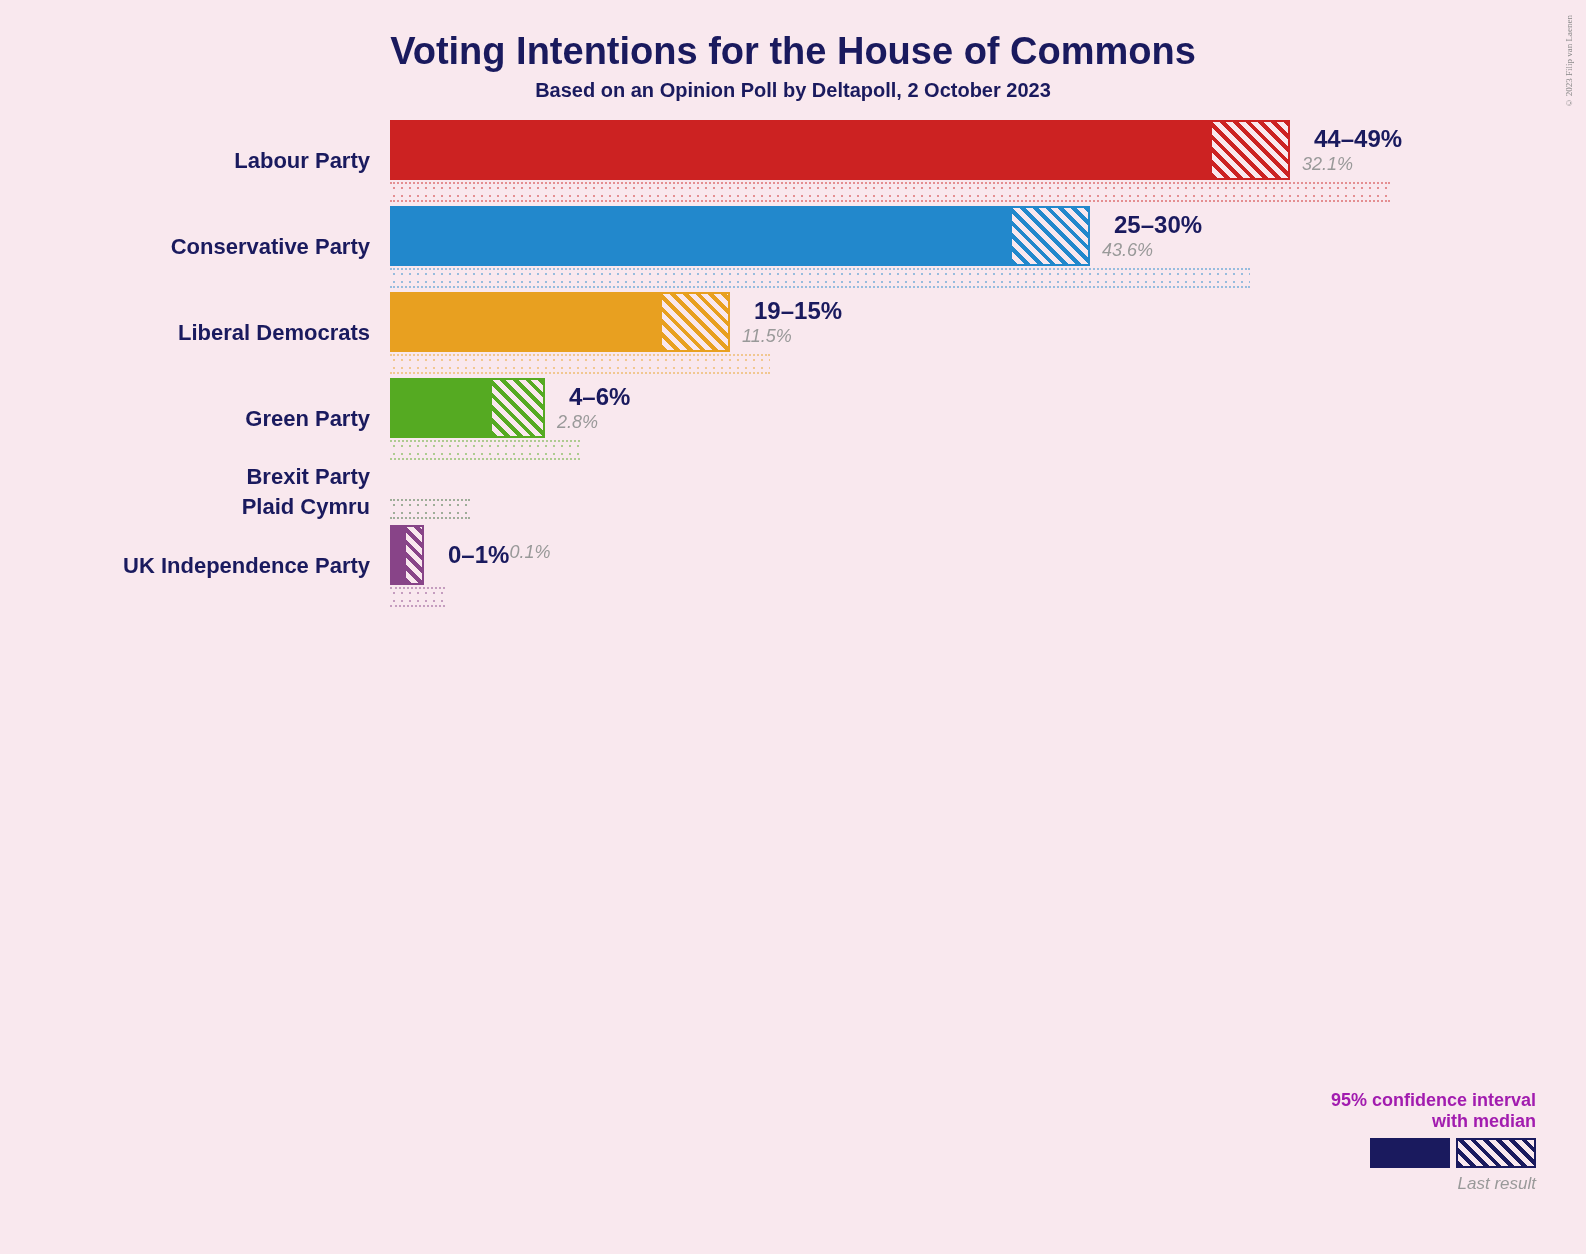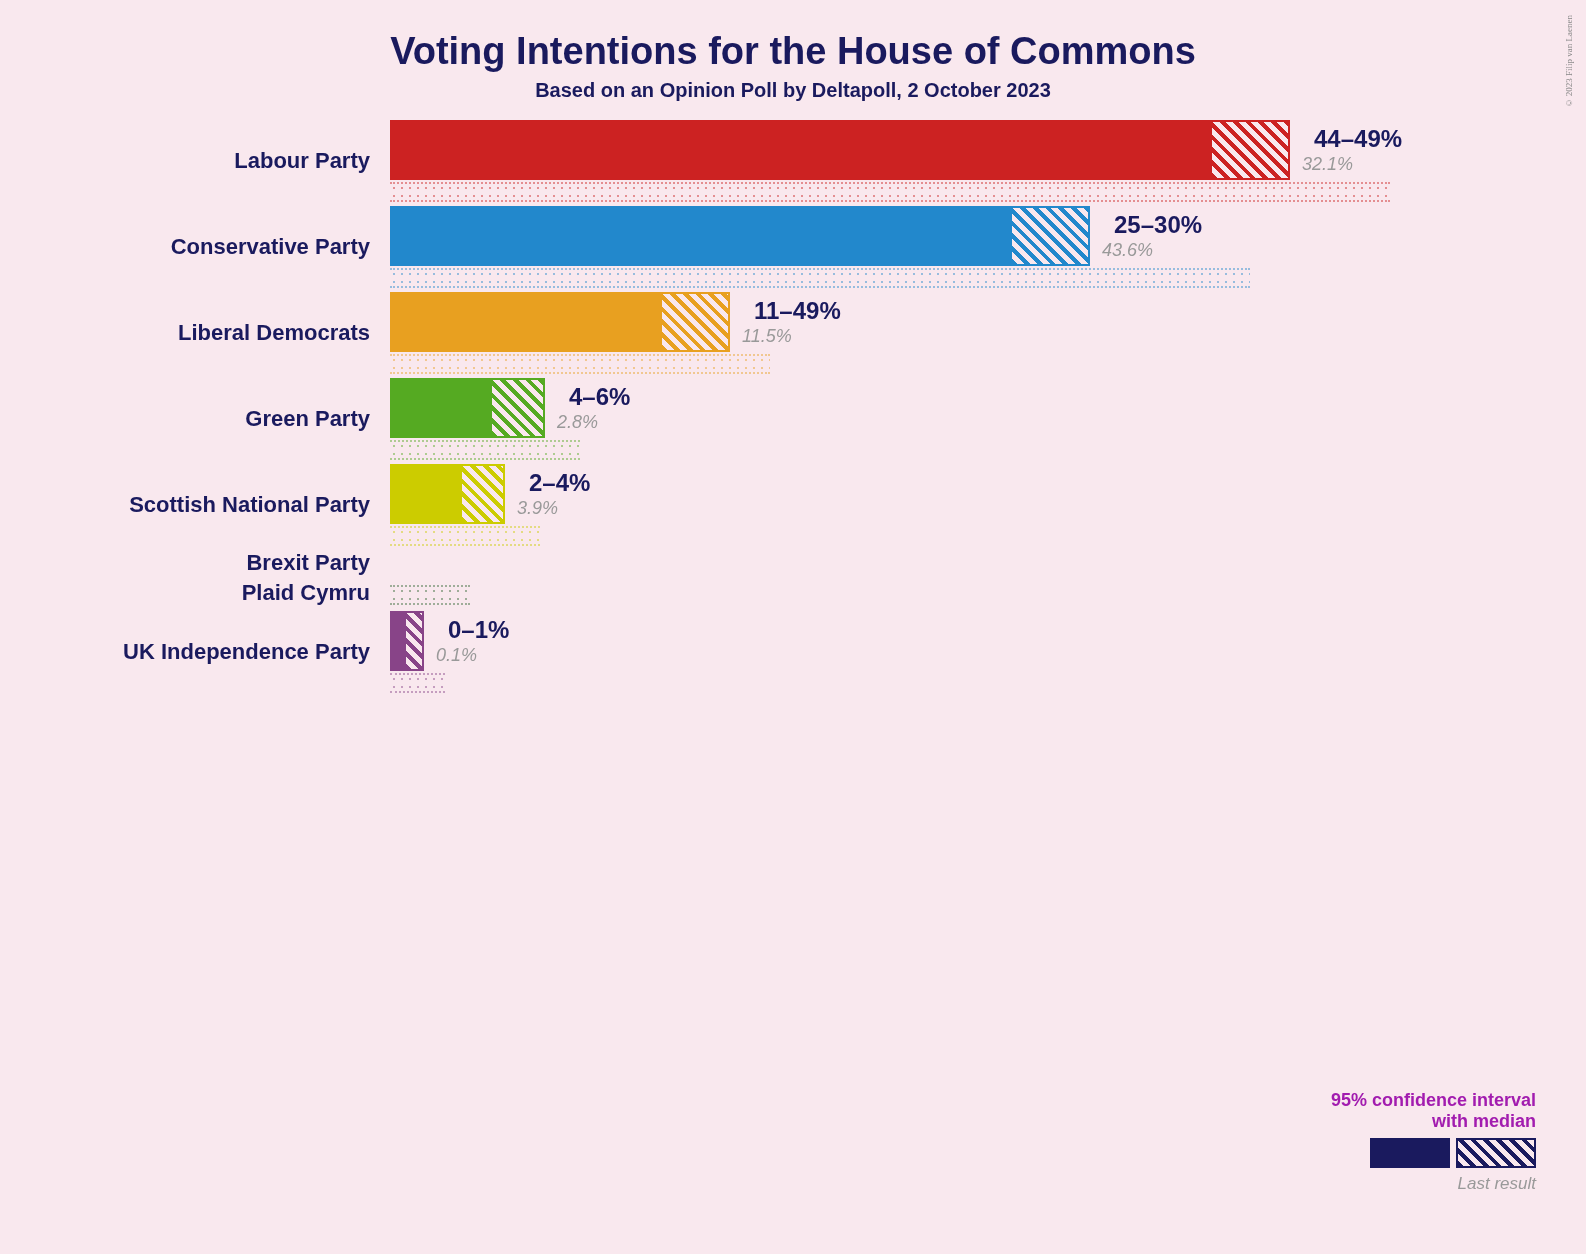--- a/index.html
+++ b/index.html
@@ -267,21 +267,21 @@
           <div style="height: 20px; width: 860px; border-top: 2px dotted rgb(34, 136, 204); border-bottom: 2px dotted rgb(34, 136, 204); background-image: radial-gradient(circle, rgb(34, 136, 204) 1px, transparent 1px); background-size: 8px 8px; opacity: 0.45; margin-top: 2px;"></div>
         </div>
       </div>
       <div class="party-row">
         <div class="party-label">Liberal Democrats</div>
         <div class="bar-section">
           <div class="main-bar-row">
             <div class="bar-solid" style="width: 270px; background: rgb(232, 160, 32);"></div>
             <div class="bar-hatch hatch-orange" style="width: 70px;"></div>
             <div style="margin-left: 12px; display: flex; flex-direction: column;">
-              <span class="value-label">11–49%</span>
+              <span class="value-label">19–15%</span>
               <span class="last-result-label">11.5%</span>
             </div>
           </div>
           <div style="height: 20px; width: 380px; border-top: 2px dotted rgb(232, 160, 32); border-bottom: 2px dotted rgb(232, 160, 32); background-image: radial-gradient(circle, rgb(232, 160, 32) 1px, transparent 1px); background-size: 8px 8px; opacity: 0.45; margin-top: 2px;"></div>
         </div>
       </div>
       <div class="party-row">
         <div class="party-label">Green Party</div>
         <div class="bar-section">
           <div class="main-bar-row">
@@ -289,49 +289,35 @@
             <div class="bar-hatch hatch-green" style="width: 55px;"></div>
             <div style="margin-left: 12px; display: flex; flex-direction: column; justify-content: center;">
               <span class="value-label">4–6%</span>
               <span class="last-result-label">2.8%</span>
             </div>
           </div>
           <div style="height: 20px; width: 190px; border-top: 2px dotted rgb(85, 170, 34); border-bottom: 2px dotted rgb(85, 170, 34); background-image: radial-gradient(circle, rgb(85, 170, 34) 1px, transparent 1px); background-size: 8px 8px; opacity: 0.45; margin-top: 2px;"></div>
         </div>
       </div>
       <div class="party-row">
-        <div class="party-label">Scottish National Party</div>
-        <div class="bar-section">
-          <div class="main-bar-row">
-            <div class="bar-solid" style="width: 70px; background: rgb(204, 204, 0);"></div>
-            <div class="bar-hatch hatch-yellow" style="width: 45px;"></div>
-            <div style="margin-left: 12px; display: flex; flex-direction: column;">
-              <span class="value-label">2–4%</span>
-              <span class="last-result-label">3.9%</span>
-            </div>
-          </div>
-          <div style="height: 20px; width: 150px; border-top: 2px dotted rgb(204, 204, 0); border-bottom: 2px dotted rgb(204, 204, 0); background-image: radial-gradient(circle, rgb(204, 204, 0) 1px, transparent 1px); background-size: 8px 8px; opacity: 0.45; margin-top: 2px;"></div>
-        </div>
-      </div>
-      <div class="party-row">
         <div class="party-label">Brexit Party</div>
       </div>
       <div class="party-row">
         <div class="party-label">Plaid Cymru</div>
         <div class="bar-section">
           <div style="height: 20px; width: 80px; border-top: 2px dotted rgb(51, 102, 51); border-bottom: 2px dotted rgb(51, 102, 51); background-image: radial-gradient(circle, rgb(51, 102, 51) 1px, transparent 1px); background-size: 8px 8px; opacity: 0.45; margin-top: 2px;"></div>
         </div>
       </div>
       <div class="party-row">
         <div class="party-label">UK Independence Party</div>
         <div class="bar-section">
           <div class="main-bar-row">
             <div class="bar-solid" style="width: 14px; background: rgb(136, 68, 136);"></div>
             <div class="bar-hatch hatch-purple" style="width: 20px;"></div>
-            <div style="margin-left: 12px; display: flex; flex-direction: column;">
+            <div style="margin-left: 12px; display: flex; flex-direction: row; text-align: center;">
               <span class="value-label">0–1%</span>
               <span class="last-result-label">0.1%</span>
             </div>
           </div>
           <div style="height: 20px; width: 55px; border-top: 2px dotted rgb(136, 68, 136); border-bottom: 2px dotted rgb(136, 68, 136); background-image: radial-gradient(circle, rgb(136, 68, 136) 1px, transparent 1px); background-size: 8px 8px; opacity: 0.45; margin-top: 2px;"></div>
         </div>
       </div>
     </div>
 
   <div class="legend-box">

